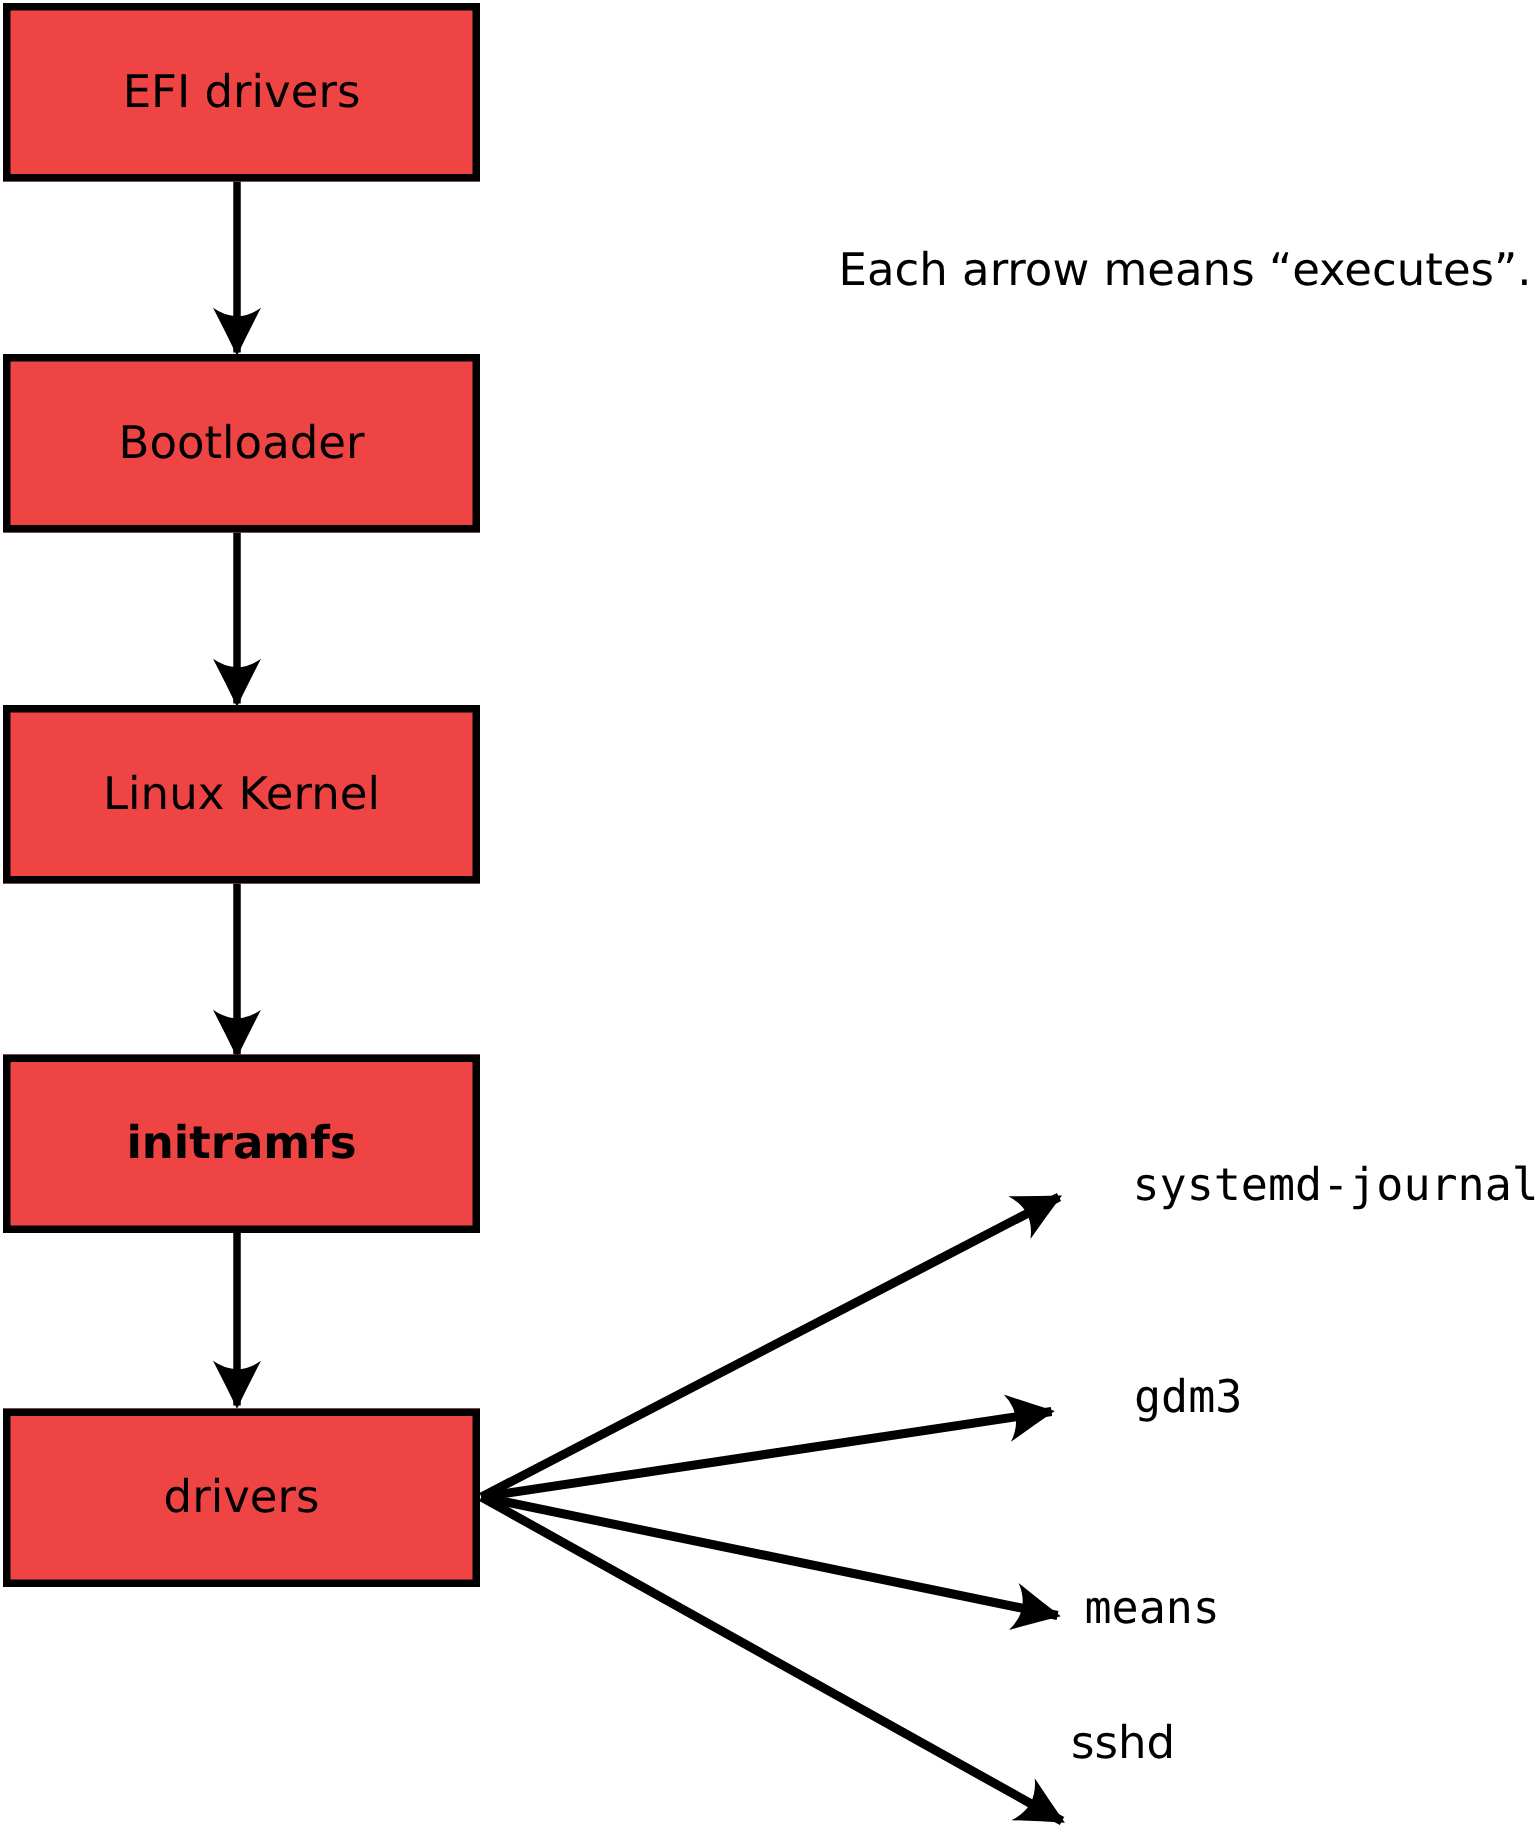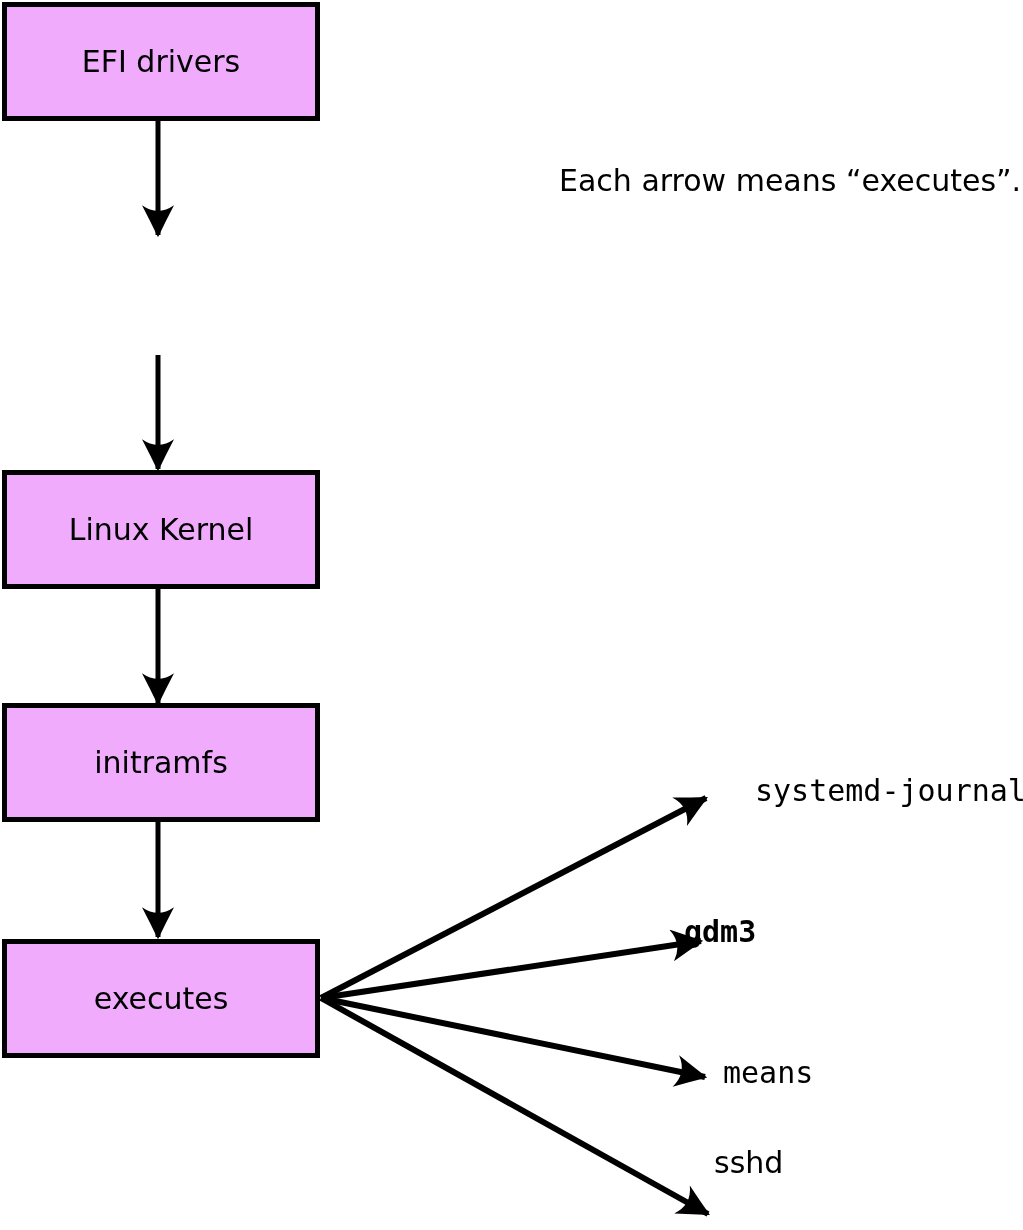--- a/index.html
+++ b/index.html
@@ -19,43 +19,43 @@
   }
   .arrows-layer line { stroke: #000000; fill: none; }
   .stem { stroke-width: 5px; }
   .fan  { stroke-width: 6px; }
   .box {
     position: absolute;
     left: 2px;
     width: 318px;
     height: 119px;
     box-sizing: border-box;
-    background: #f0abfc;
+    background: #ef4444;
     border: 5px solid #000000;
     display: flex;
     align-items: center;
     justify-content: center;
     font-size: 30px;
     white-space: nowrap;
   }
   .b0 { top: 2px; }
   .b1 { top: 236px; }
   .b2 { top: 470px; align-items: center; }
-  .b3 { top: 703px; }
+  .b3 { top: 703px; font-weight: bold; }
   .b4 { top: 939px; }
   .txt {
     position: absolute;
     font-size: 30px;
     line-height: 30px;
     white-space: nowrap;
   }
   .mono { font-family: "DejaVu Sans Mono", monospace; }
   .note        { left: 559px; top: 166px; }
   .proc-0      { left: 723px; top: 776px; margin-left: 32px; }
-  .proc-1      { left: 684px; top: 917px; font-weight: bold; }
+  .proc-1      { left: 756px; top: 917px; }
   .proc-2      { left: 723px; top: 1058px; }
   .proc-3      { left: 714px; top: 1148px; }
 </style>
 </head>
 <body>
 
 <div class="canvas">
 
   <svg class="arrows-layer" viewBox="0 0 1023 1230" xmlns="http://www.w3.org/2000/svg">
     <defs>
@@ -71,28 +71,31 @@
 
     <line class="fan" x1="321" y1="998" x2="706" y2="798" marker-end="url(#ah)"></line>
     <line class="fan" x1="321" y1="998" x2="701" y2="941" marker-end="url(#ah)"></line>
     <line class="fan" x1="321" y1="998" x2="705" y2="1077" marker-end="url(#ah)"></line>
     <line class="fan" x1="321" y1="998" x2="708" y2="1214" marker-end="url(#ah)"></line>
   </svg>
 
   <div class="box b0">
     <span>EFI drivers</span>
   </div>
+  <div class="box b1">
+    <span>Bootloader</span>
+  </div>
   <div class="box b2">
     <span>Linux Kernel</span>
   </div>
   <div class="box b3">
     <span>initramfs</span>
   </div>
   <div class="box b4">
-    <span>executes</span>
+    <span>drivers</span>
   </div>
 
   <div class="txt note">Each arrow means “executes”.</div>
 
   <div class="txt mono proc-0">systemd-journal</div>
   <div class="txt mono proc-1">gdm3</div>
   <div class="txt mono proc-2">means</div>
   <div class="txt proc-3">sshd</div>
 
 </div>

